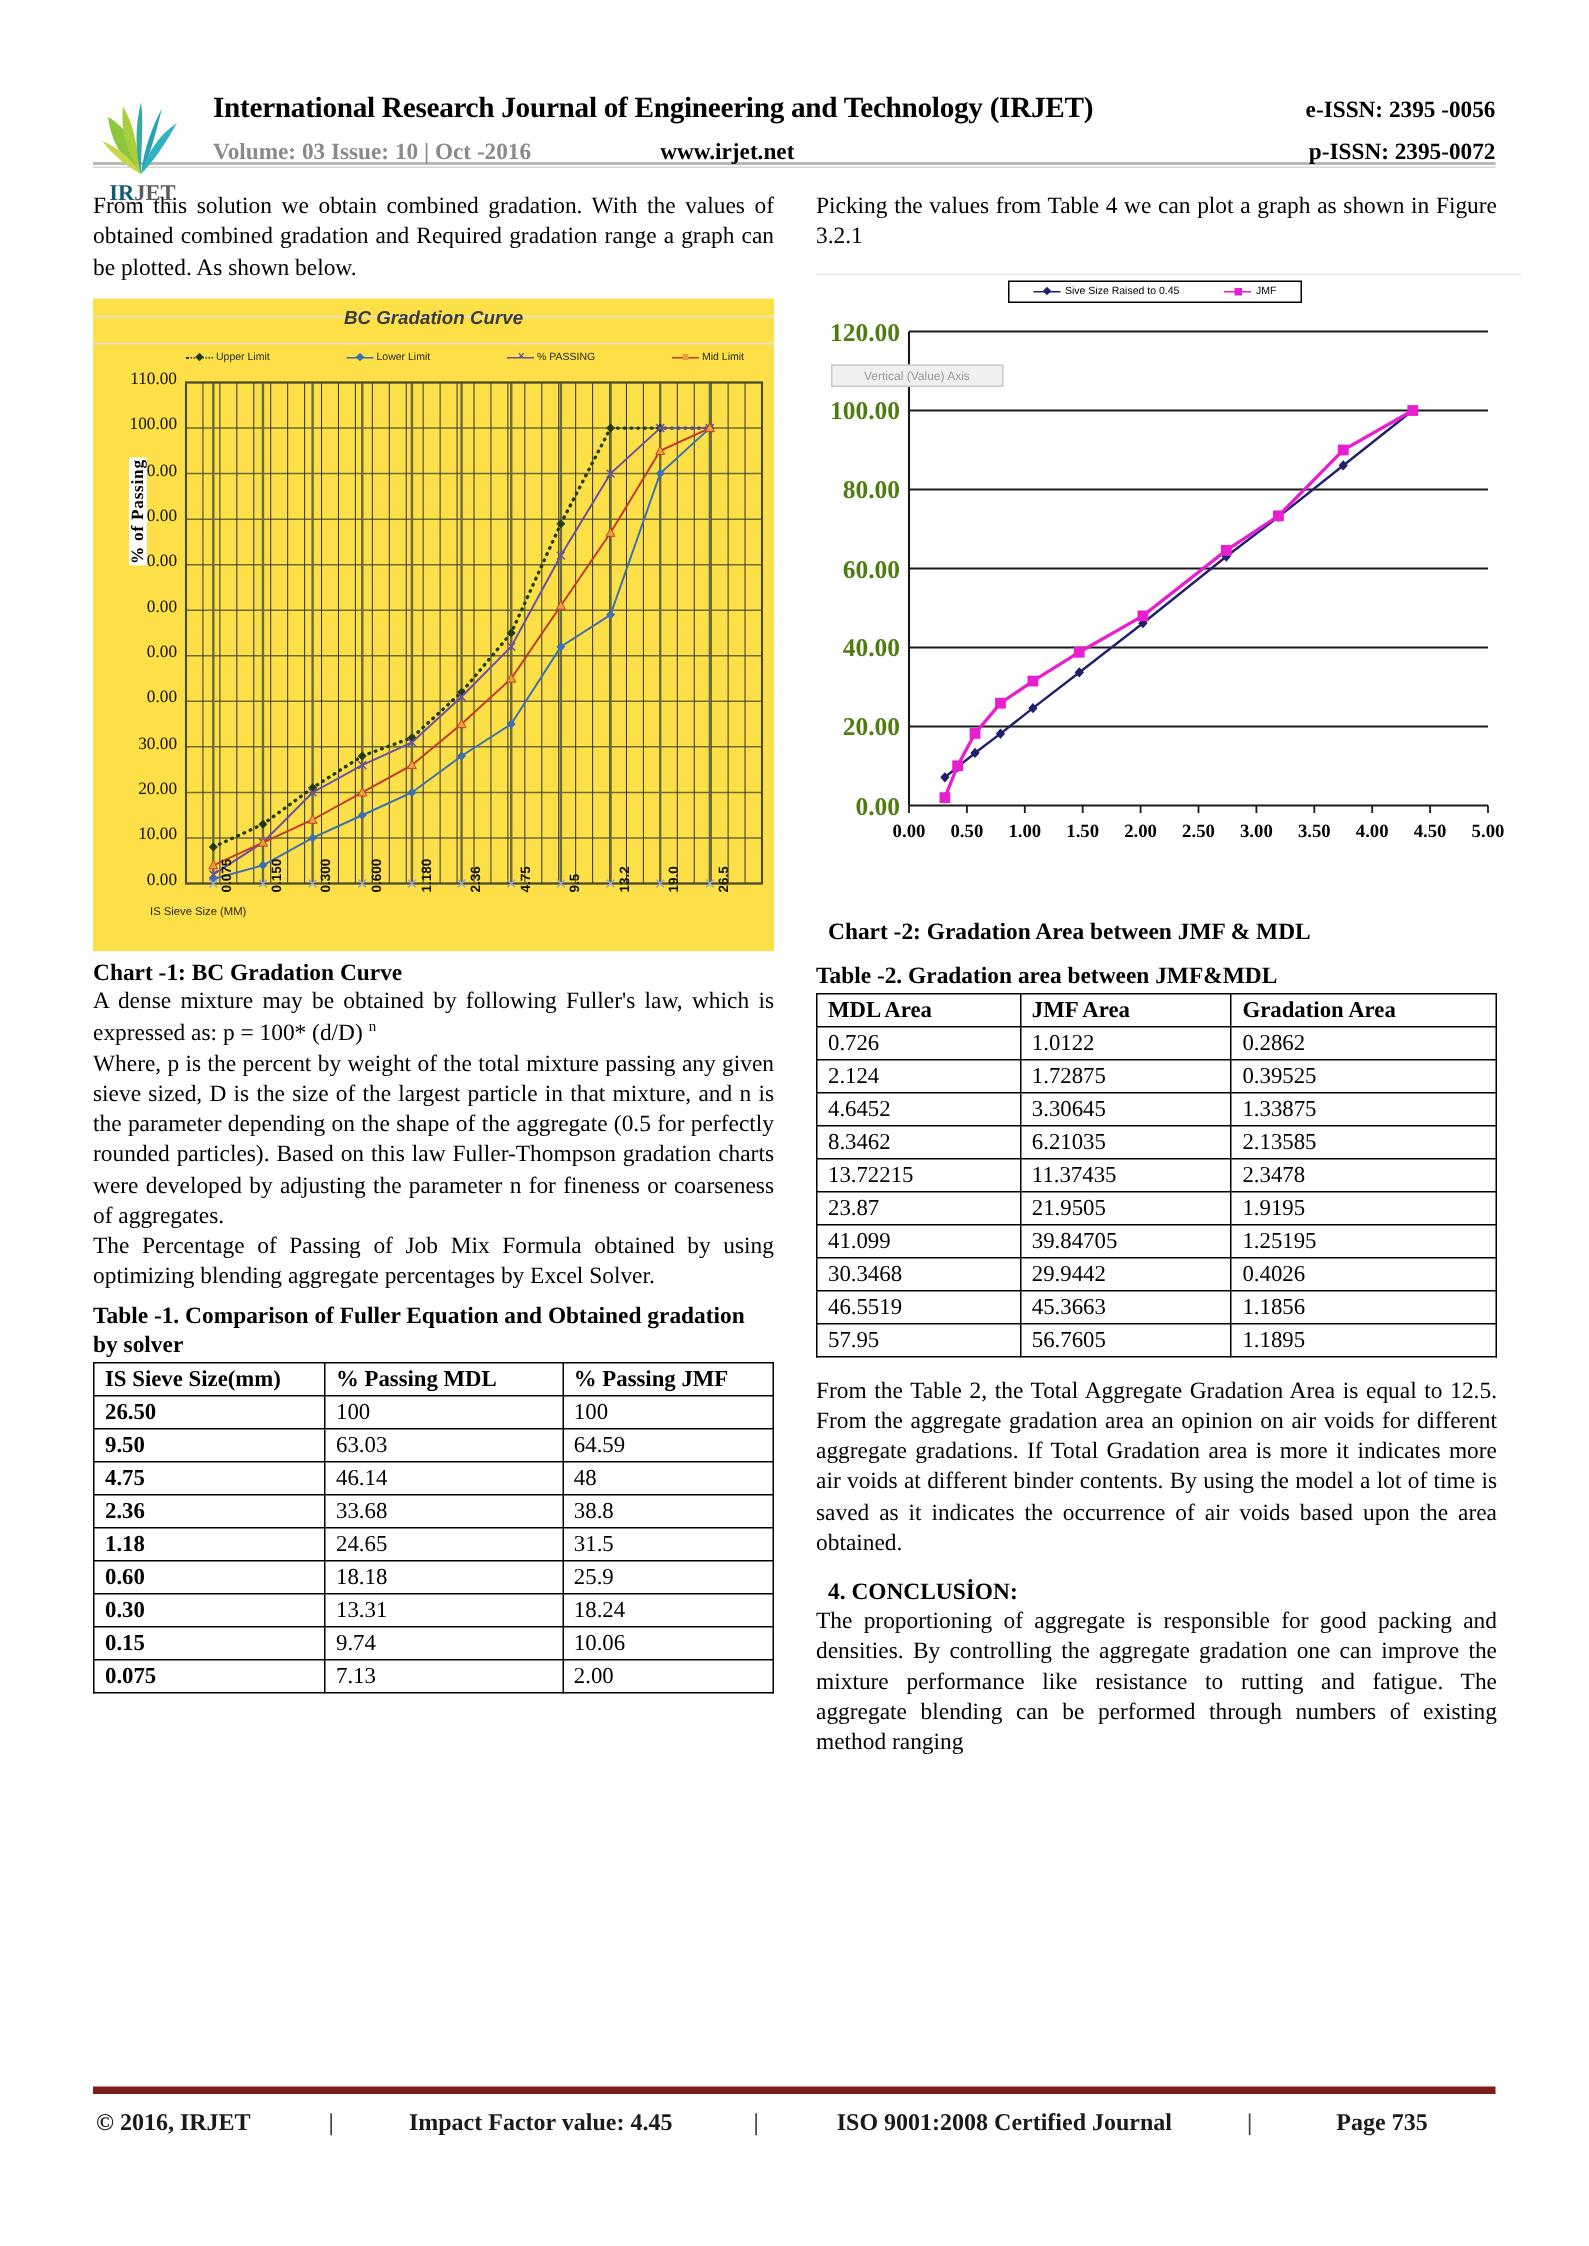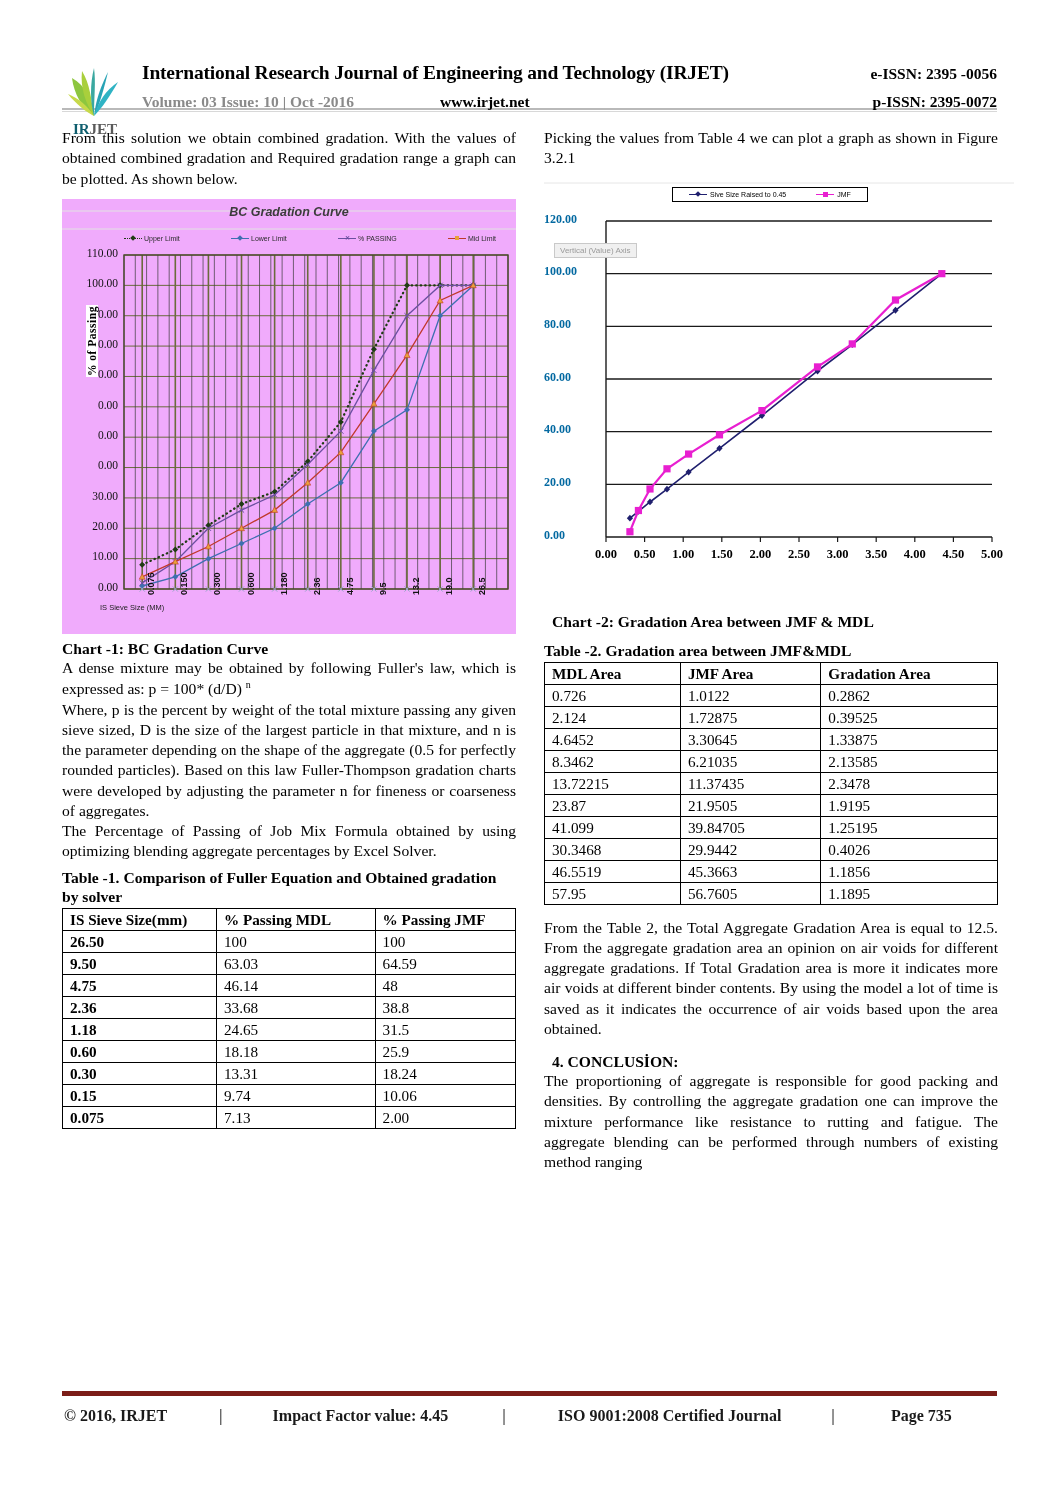--- a/index.html
+++ b/index.html
@@ -141,21 +141,21 @@
   table.t1 col.c2 { width: 35%; }
   table.t2 col.c1 { width: 30%; }
   table.t2 col.c2 { width: 31%; }
 
   
   .chart1-wrap {
     margin-top: 10px;
     width: 454px;
     height: 435px;
     position: relative;
-    background: #f0abfc;
+    background: #fde047;
     overflow: hidden;
   }
   .c1-title {
     position: absolute;
     top: 6px; left: 0; width: 100%;
     text-align: center;
     font-family: "Liberation Sans", sans-serif;
     font-weight: bold; font-style: italic;
     font-size: 12.5px;
     color: #3b3b3b;
@@ -239,28 +239,28 @@
   }
   .c2-legend .item { display: flex; align-items: center; gap: 3px; white-space: nowrap; }
   .c2-tooltip {
     position: absolute;
     left: 10px; top: 66px;
     background: #f0f0f0;
     border: 1px solid #c9c9c9;
     font-family: "Liberation Sans", sans-serif;
     font-size: 8px;
     color: #9a9a9a;
-    padding: 2px 5px;
+    padding: 2px 21px;
     z-index: 7;
   }
   .c2-ytick {
     position: absolute;
-    left: 0; width: 58px; 
-    font-family: "Liberation Serif", serif;
-    font-weight: bold; font-size: 12px; color: #0369a1;
+    left: 0; width: 58px; text-align: right;
+    font-family: "Liberation Serif", serif;
+    font-weight: bold; font-size: 17px; color: #4d7c0f;
   }
   .c2-xtick {
     position: absolute;
     width: 40px; text-align: center;
     font-family: "Liberation Serif", serif;
     font-weight: bold; font-size: 12.5px; color: #000;
   }
 
   
   .footer {

